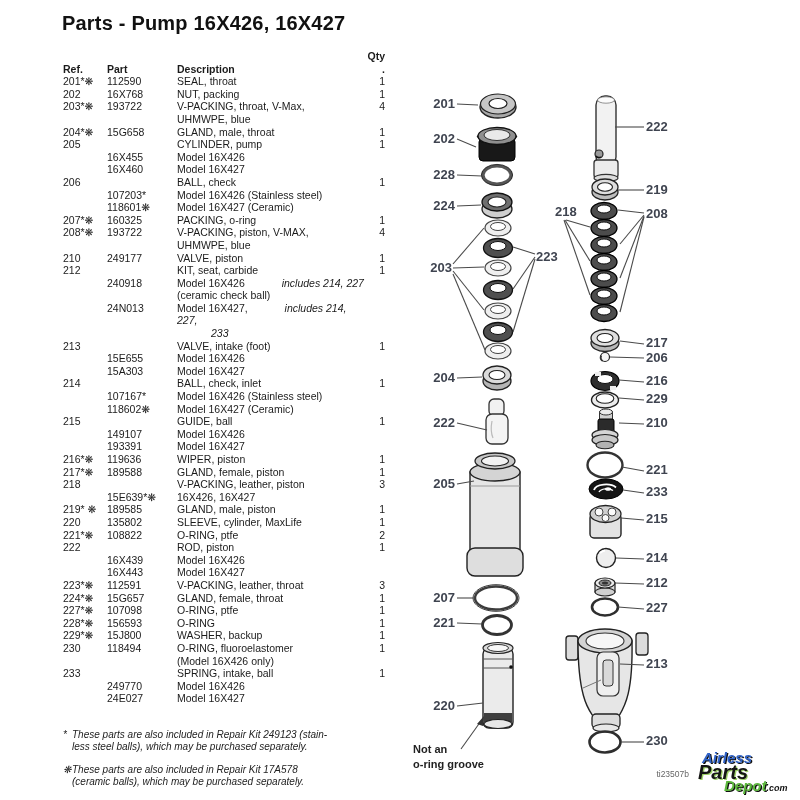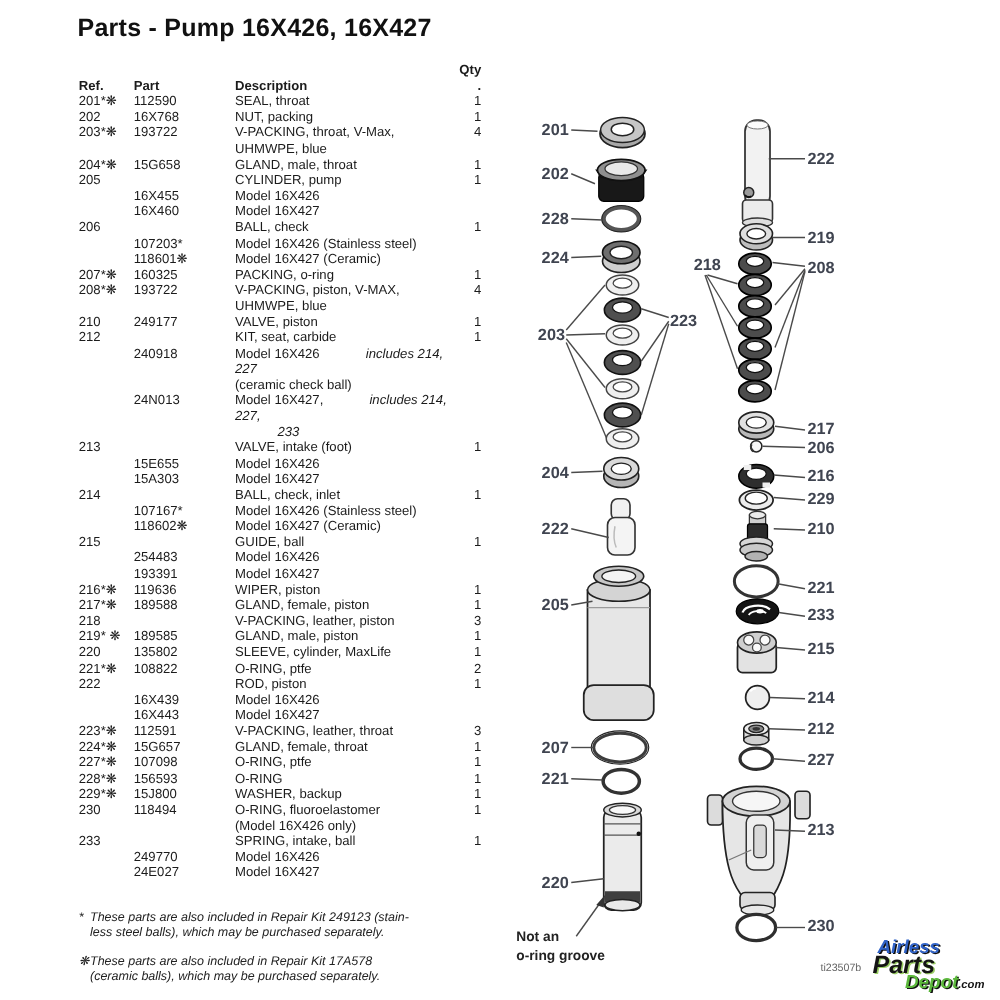--- a/index.html
+++ b/index.html
@@ -13,21 +13,21 @@
   }
   
   .parts-table{
     position:absolute;left:63px;top:50px;width:322px;
     font-size:10.5px;line-height:12.6px;color:#1b1b1b;
   }
   .t-line{display:flex;}
   .t-line.head{font-weight:bold;}
   .qty-line{text-align:right;font-weight:bold;}
   .c-ref{width:44px;flex:none;}
-  .c-part{width:81px;flex:none;}
+  .c-part{width:70px;flex:none;}
   .c-desc{flex:1;}
   .c-qty{width:20px;flex:none;text-align:right;}
   .c-desc i{font-style:italic;padding-left:34px;}
   
   .footnotes{
     position:absolute;left:63px;top:729px;width:330px;
     font-size:10px;font-style:italic;line-height:12px;color:#222;
   }
   .fn{display:flex;margin-bottom:11px;}
   .fn-m{width:9px;flex:none;}
@@ -224,21 +224,21 @@
         <span class="c-qty"></span>
       </div>
       <div class="t-line">
         <span class="c-ref">215</span>
         <span class="c-part"></span>
         <span class="c-desc">GUIDE, ball</span>
         <span class="c-qty">1</span>
       </div>
       <div class="t-line">
         <span class="c-ref"></span>
-        <span class="c-part">254483</span>
+        <span class="c-part">149107</span>
         <span class="c-desc">Model 16X426</span>
         <span class="c-qty"></span>
       </div>
       <div class="t-line">
         <span class="c-ref"></span>
         <span class="c-part">193391</span>
         <span class="c-desc">Model 16X427</span>
         <span class="c-qty"></span>
       </div>
       <div class="t-line">
@@ -251,20 +251,26 @@
         <span class="c-ref">217*❋</span>
         <span class="c-part">189588</span>
         <span class="c-desc">GLAND, female, piston</span>
         <span class="c-qty">1</span>
       </div>
       <div class="t-line">
         <span class="c-ref">218</span>
         <span class="c-part"></span>
         <span class="c-desc">V-PACKING, leather, piston</span>
         <span class="c-qty">3</span>
+      </div>
+      <div class="t-line">
+        <span class="c-ref"></span>
+        <span class="c-part">15E639*❋</span>
+        <span class="c-desc">16X426, 16X427</span>
+        <span class="c-qty"></span>
       </div>
       <div class="t-line">
         <span class="c-ref">219* ❋</span>
         <span class="c-part">189585</span>
         <span class="c-desc">GLAND, male, piston</span>
         <span class="c-qty">1</span>
       </div>
       <div class="t-line">
         <span class="c-ref">220</span>
         <span class="c-part">135802</span>

